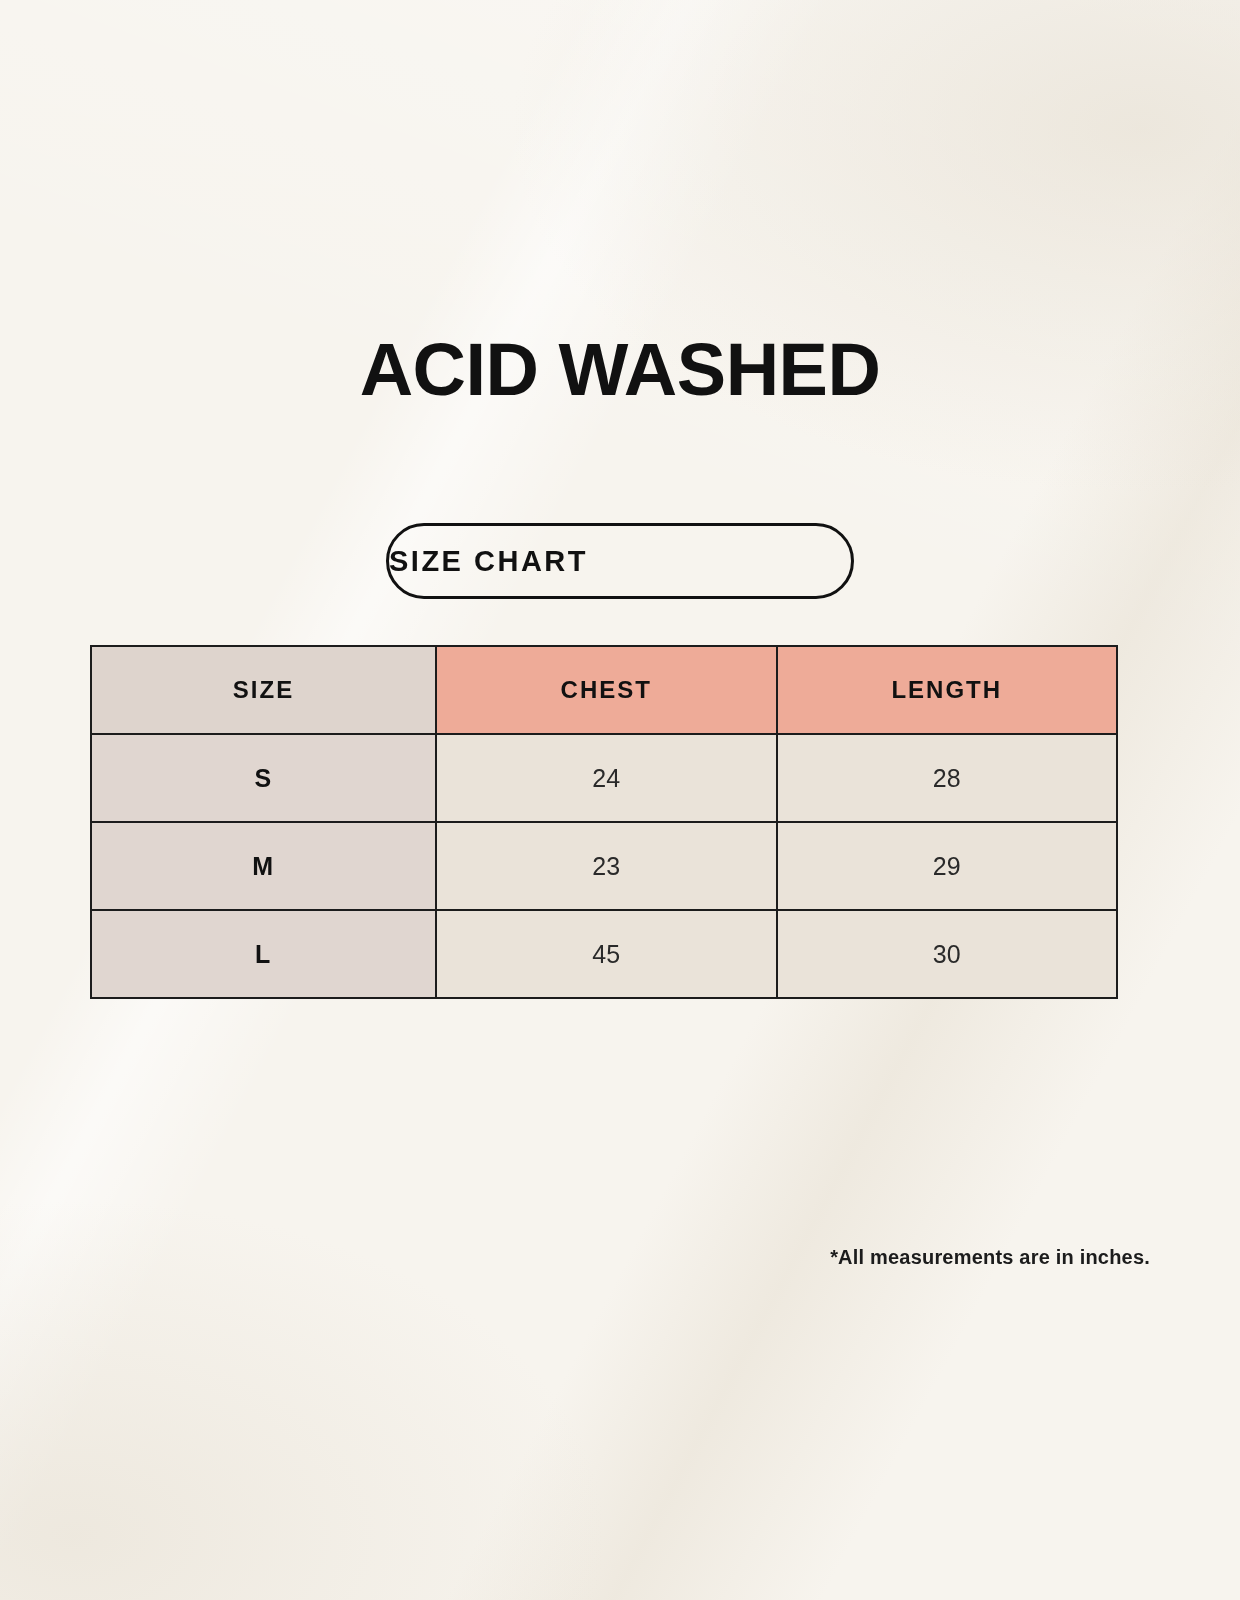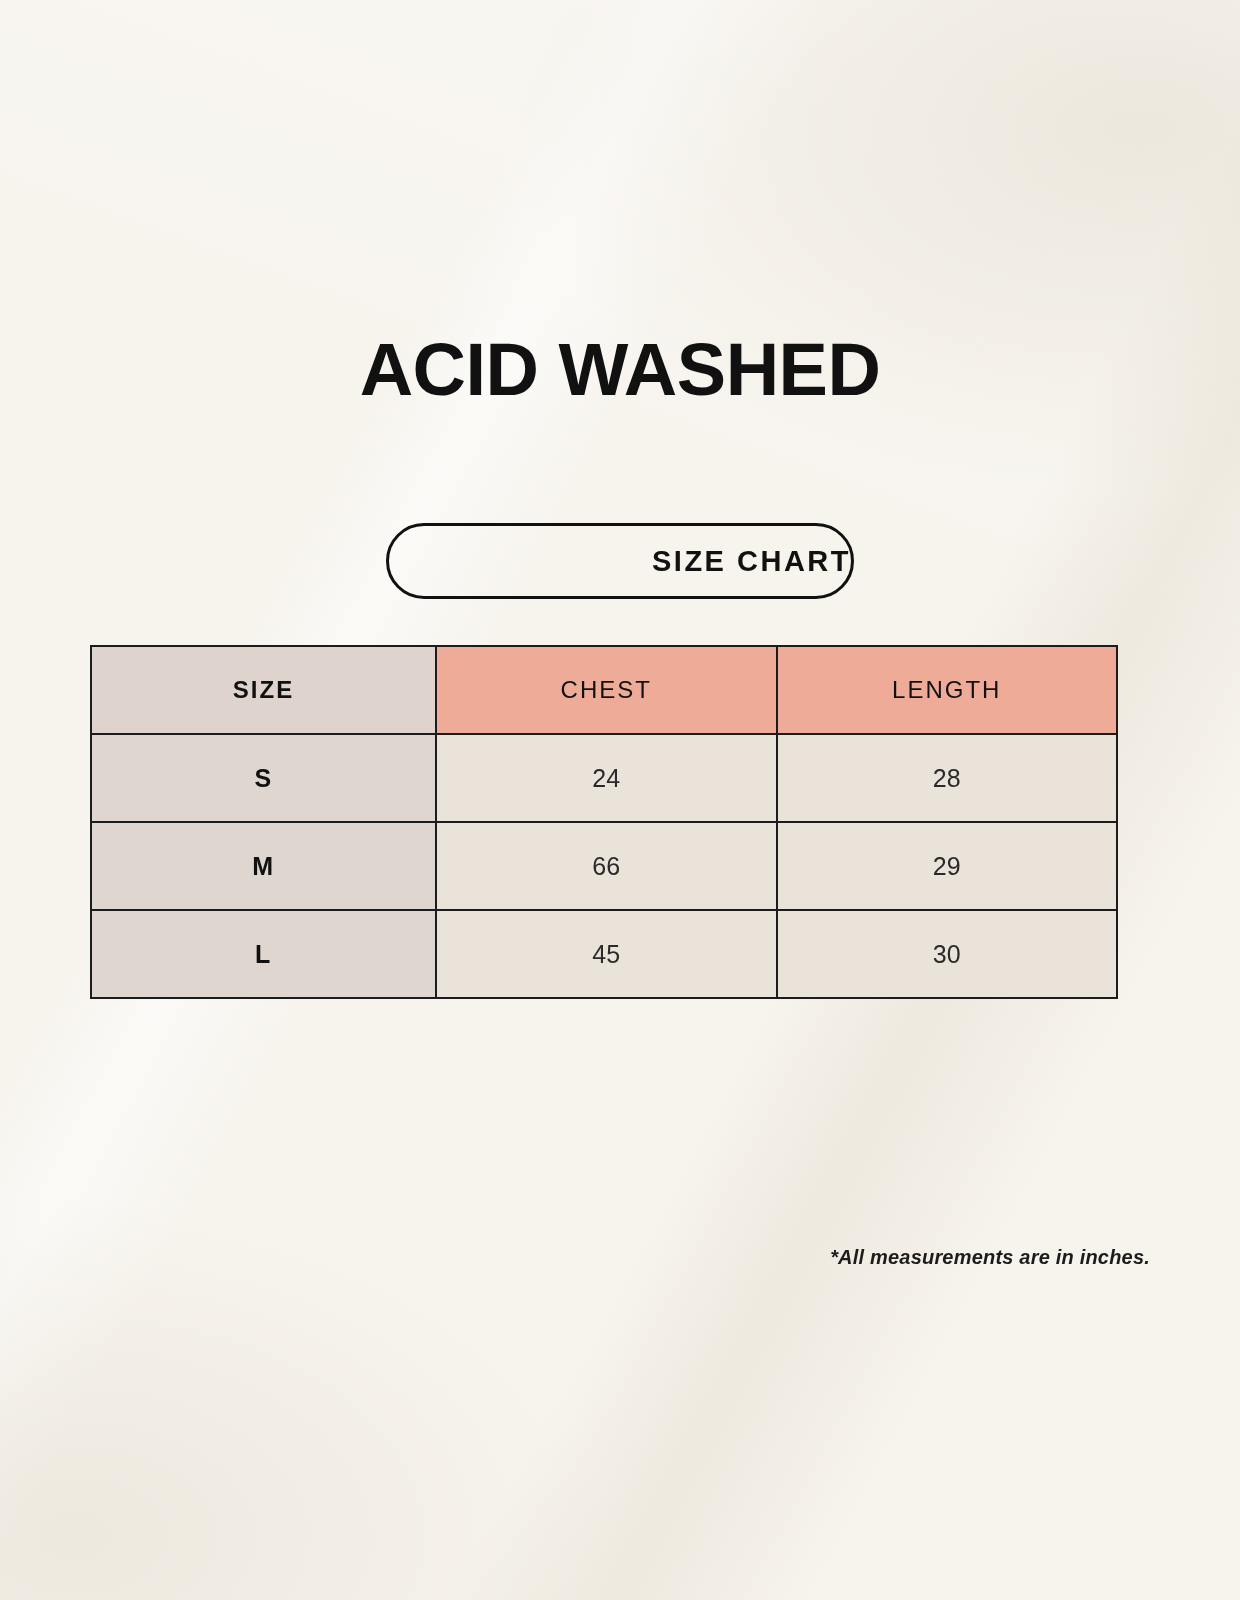--- a/index.html
+++ b/index.html
@@ -63,21 +63,21 @@
     position: absolute;
     left: 50%;
     transform: translateX(-50%);
     top: 523px;
     width: 468px;
     height: 76px;
     border: 3px solid #111111;
     border-radius: 38px;
     display: flex;
     align-items: center;
-    justify-content: flex-end;
+    justify-content: flex-start;
     box-sizing: border-box;
     background: transparent;
   }
   .badge-label {
     font-size: 29px;
     font-weight: bold;
     letter-spacing: 2.5px;
     color: #111111;
   }
 
@@ -105,21 +105,21 @@
   th.head-size {
     background: #ded4cd;
     font-size: 24px;
     font-weight: bold;
     letter-spacing: 2px;
     color: #111111;
   }
   th.head-measure {
     background: #eeab98;
     font-size: 24px;
-    font-weight: normal;
+    font-weight: bold;
     letter-spacing: 2px;
     color: #111111;
     margin-left: 13px;
   }
   td.cell-size {
     background: #e0d6d0;
     font-size: 25px;
     font-weight: bold;
     letter-spacing: 1.5px;
     color: #111111;
@@ -132,21 +132,20 @@
   }
 
   .footnote {
     position: absolute;
     right: 90px;
     top: 1246px;
     font-size: 20px;
     font-weight: bold;
     color: #1c1c1c;
     letter-spacing: 0.2px;
-    font-style: italic;
   }
 </style>
 </head>
 <body>
 
 <div class="bg-sheen"></div>
 <div class="bg-sheen-2"></div>
 
 <div class="page">
 
@@ -173,21 +172,21 @@
         </tr>
       </thead>
       <tbody>
         <tr>
           <td class="cell-size">S</td>
           <td class="cell-value">24</td>
           <td class="cell-value">28</td>
         </tr>
         <tr>
           <td class="cell-size">M</td>
-          <td class="cell-value">66</td>
+          <td class="cell-value">23</td>
           <td class="cell-value">29</td>
         </tr>
         <tr>
           <td class="cell-size">L</td>
           <td class="cell-value">45</td>
           <td class="cell-value">30</td>
         </tr>
       </tbody>
     </table>
   </div>

